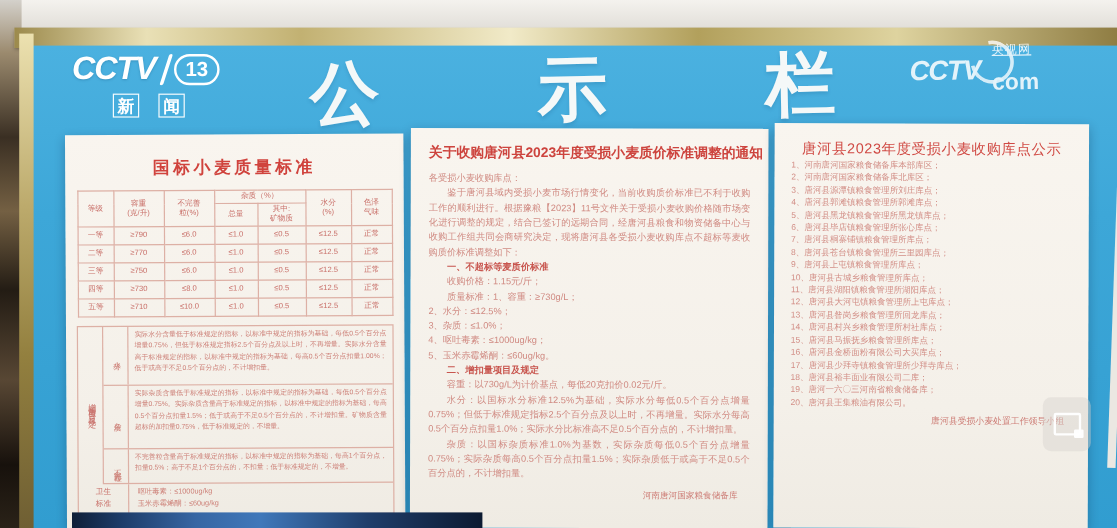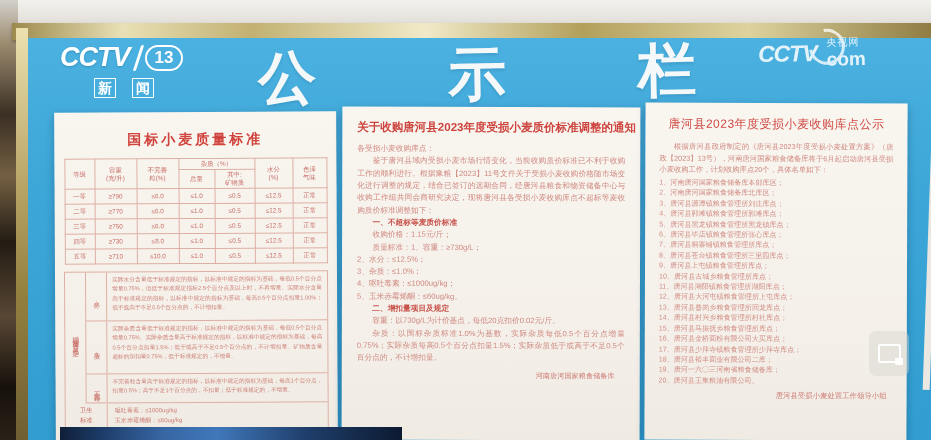--- a/index.html
+++ b/index.html
@@ -32,21 +32,21 @@
 
   
   .board-title{position:absolute;left:258px;top:36px;width:438px;display:flex;justify-content:space-between;
     color:#f4f8f8;font-size:58px;font-weight:bold;transform:rotate(-1.2deg);text-shadow:0 2px 3px rgba(20,80,120,.18);}
 
   
   .logocom{position:absolute;left:758px;top:38px;display:flex;align-items:center;opacity:.85;color:#fff;transform:rotate(-1deg);}
   .logocom .cctv{font-size:23px;font-weight:bold;font-style:italic;letter-spacing:-1px;}
   .logocom .ring{position:relative;width:30px;height:30px;border:3px solid rgba(255,255,255,.9);border-radius:50%;margin:-14px 2px 0 -8px;border-left-color:transparent;transform:rotate(35deg);}
   .logocom .col{display:flex;flex-direction:column;line-height:1;margin-left:-20px;}
-  .logocom .cn{font-size:10px;letter-spacing:1px;margin-bottom:2px;}
+  .logocom .cn{font-size:10px;letter-spacing:1px;margin-bottom:12px;text-decoration:underline;}
   .logocom .com{font-size:19px;font-weight:bold;}
 
   
   .paper{position:absolute;background:linear-gradient(180deg,#f9f5ef 0%,#f4f0e9 70%,#efebe3 100%);box-shadow:0 3px 9px rgba(0,20,50,.28);}
   .paper-left{left:55px;top:112px;width:282px;height:328px;transform:rotate(-.3deg);}
   .paper-mid{left:342px;top:107px;width:298px;height:333px;transform:rotate(.15deg);}
   .paper-right{left:645px;top:103px;width:262px;height:337px;transform:rotate(.2deg);}
 
   
   .ldoc-title{margin-top:19px;text-align:center;color:#d0433d;font-weight:bold;font-size:14px;letter-spacing:3px;}
@@ -265,34 +265,34 @@
         <p class="ind">质量标准：1、容重：≥730g/L；</p>
         <div>
             <p class="qitem">2、水分：≤12.5%；</p>
             <p class="qitem">3、杂质：≤1.0%；</p>
             <p class="qitem">4、呕吐毒素：≤1000ug/kg；</p>
             <p class="qitem">5、玉米赤霉烯酮：≤60ug/kg。</p>
           </div>
         <p class="ind mhead">二、增扣量项目及规定</p>
         <div>
             <p class="ind">容重：以730g/L为计价基点，每低20克扣价0.02元/斤。</p>
+            <p class="ind">水分：以国标水分标准12.5%为基础，实际水分每低0.5个百分点增量0.75%；但低于标准规定指标2.5个百分点及以上时，不再增量。实际水分每高0.5个百分点扣量1.0%；实际水分比标准高不足0.5个百分点的，不计增扣量。</p>
             <p class="ind">杂质：以国标杂质标准1.0%为基数，实际杂质每低0.5个百分点增量0.75%；实际杂质每高0.5个百分点扣量1.5%；实际杂质低于或高于不足0.5个百分点的，不计增扣量。</p>
           </div>
       </div>
       <div class="msign">
         <div>河南唐河国家粮食储备库</div>
 
       </div>
     </div>
   </div>
 
   <div class="paper paper-right">
     <div class="inner">
       <div class="rdoc-title">唐河县2023年度受损小麦收购库点公示</div>
-      <p class="rintro">根据唐河县政府制定的《唐河县2023年度受损小麦处置方案》（唐政【2023】13号），河南唐河国家粮食储备库将于6月起启动唐河县受损小麦收购工作，计划收购库点20个，具体名单如下：</p>
       <div class="rlist">
           <p>1、河南唐河国家粮食储备库本部库区；</p>
           <p>2、河南唐河国家粮食储备库北库区；</p>
           <p>3、唐河县源潭镇粮食管理所刘庄库点；</p>
           <p>4、唐河县郭滩镇粮食管理所郭滩库点；</p>
           <p>5、唐河县黑龙镇粮食管理所黑龙镇库点；</p>
           <p>6、唐河县毕店镇粮食管理所张心库点；</p>
           <p>7、唐河县桐寨铺镇粮食管理所库点；</p>
           <p>8、唐河县苍台镇粮食管理所三里园库点；</p>
           <p>9、唐河县上屯镇粮食管理所库点；</p>

